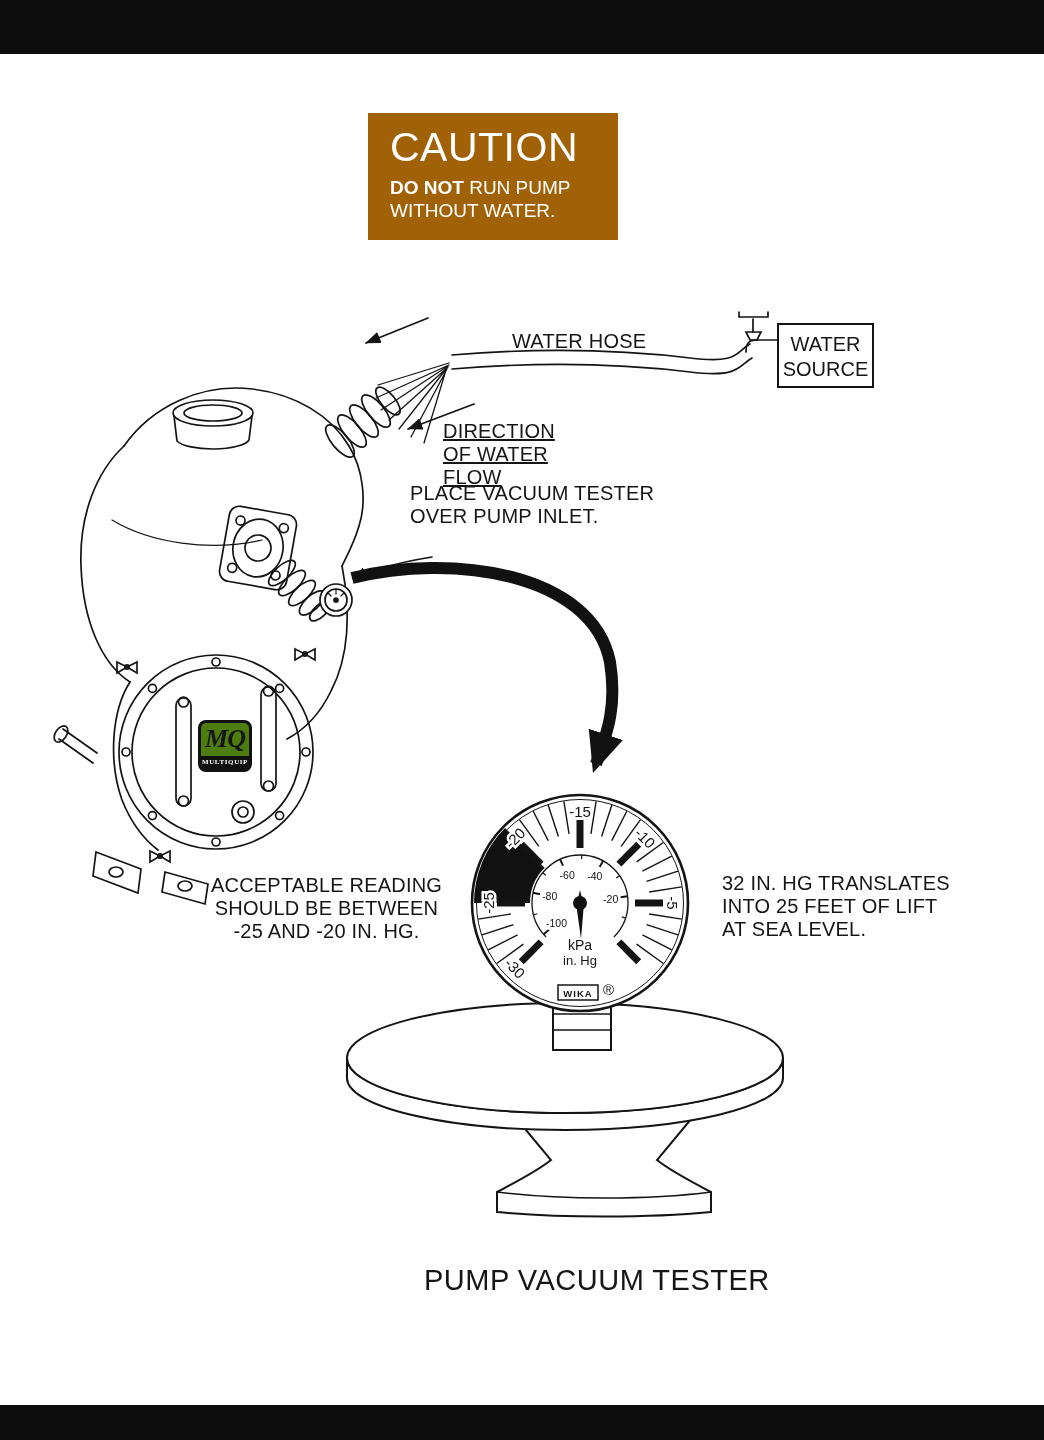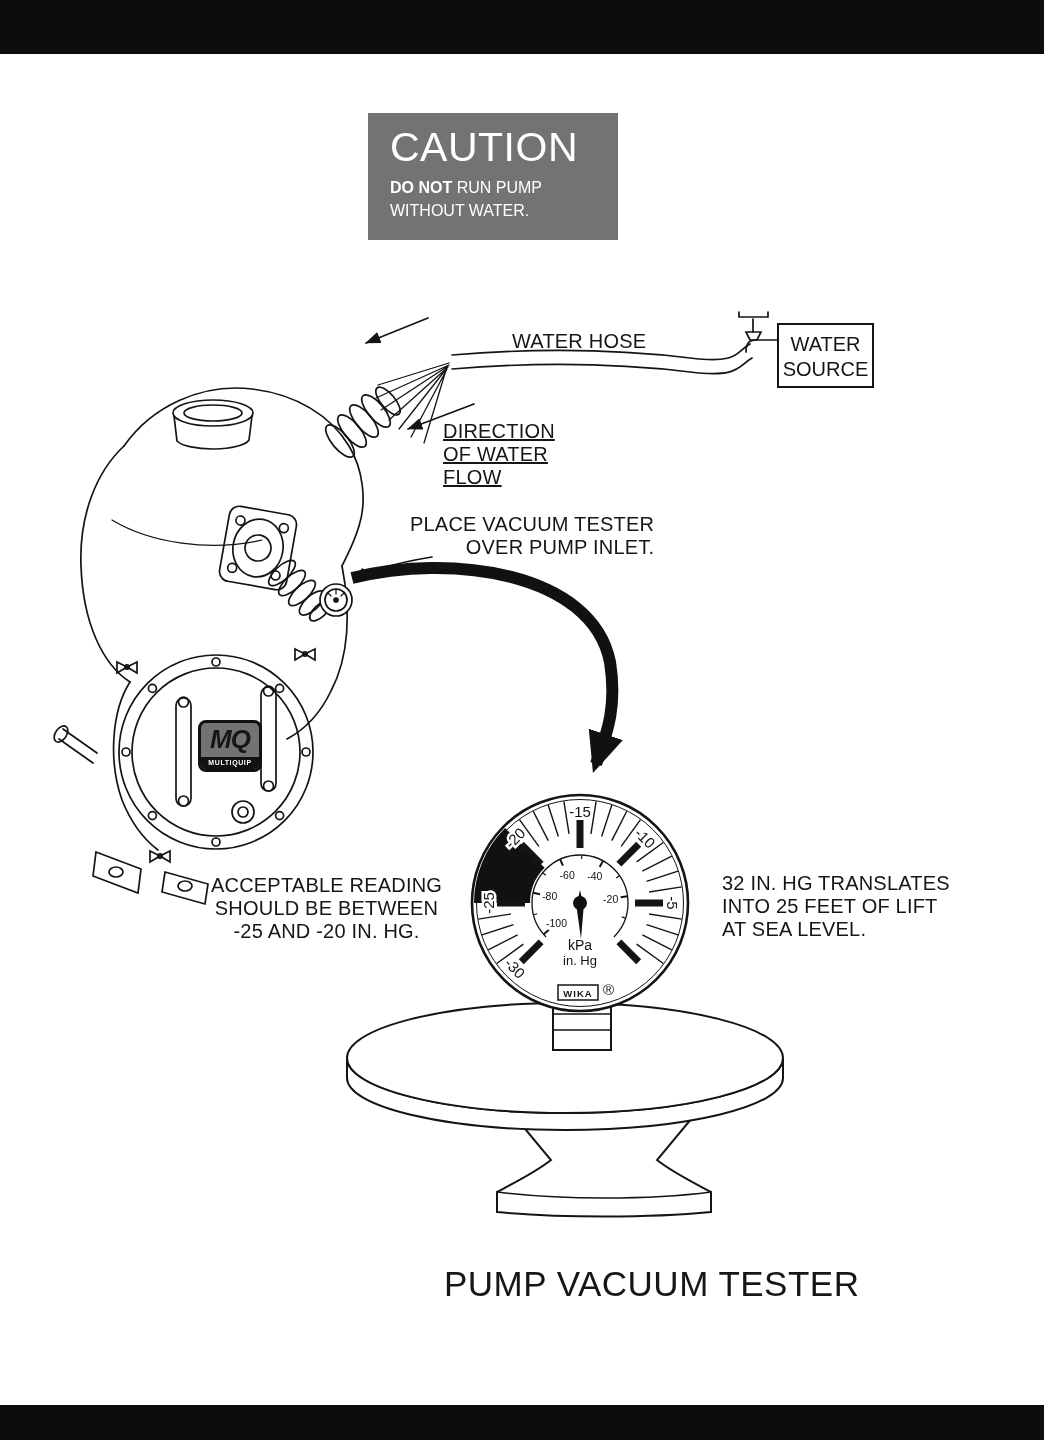--- a/index.html
+++ b/index.html
@@ -1,28 +1,28 @@
 <!DOCTYPE html>
 <html><head>
 <meta charset="utf-8">
 <style>
   * { margin:0; padding:0; box-sizing:border-box; }
   html,body { width:1044px; height:1440px; }
   body { position:relative; background:#ffffff; font-family:"Liberation Sans",sans-serif; color:#161616; overflow:hidden; }
   .bar { position:absolute; left:0; width:100%; background:#0d0d0d; }
   .bar-top { top:0; height:54px; }
   .bar-bottom { top:1405px; height:35px; }
-  .caution { position:absolute; left:368px; top:113px; width:250px; height:127px; background:#737373; color:#ffffff; padding:12px 0 0 22px; }
+  .caution { position:absolute; left:368px; top:113px; width:250px; height:127px; background:#a16207; color:#ffffff; padding:12px 0 0 22px; }
   .caution-title { font-size:41px; letter-spacing:0.5px; line-height:44px; }
-  .caution-text { font-size:16px; line-height:23px; margin-top:7px; }
+  .caution-text { font-size:19px; line-height:23px; margin-top:7px; }
   .caution-text b { font-weight:bold; }
   .label { position:absolute; font-size:20px; line-height:23px; letter-spacing:0.2px; white-space:nowrap; }
   .water-source { position:absolute; left:777px; top:323px; width:97px; height:65px; border:2px solid #141414; background:#fff; text-align:center; font-size:20px; line-height:25px; padding-top:7px; }
-  .caption { position:absolute; left:444px; top:1264px; font-size:35px; letter-spacing:0.5px; white-space:nowrap; }
-  .mq-logo { position:absolute; left:198px; top:720px; width:64px; height:52px; border:3px solid #111; border-radius:8px; background:#737373; overflow:hidden; }
+  .caption { position:absolute; left:424px; top:1264px; font-size:29px; letter-spacing:0.5px; white-space:nowrap; }
+  .mq-logo { position:absolute; left:198px; top:720px; width:54px; height:52px; border:3px solid #111; border-radius:8px; background:#4d7c0f; overflow:hidden;font-family:Liberation Serif, serif; }
   .mq-main { font-size:26px; font-weight:bold; font-style:italic; text-align:center; line-height:32px; letter-spacing:-1px; }
   .mq-sub { position:absolute; left:0; bottom:0; width:100%; background:#111; color:#fff; font-size:7px; font-weight:bold; text-align:center; letter-spacing:0.6px; padding:2px 0 3px 0; }
   svg.illustration { position:absolute; left:0; top:0; }
   svg text { font-family:"Liberation Sans",sans-serif; fill:#141414; }
   .halo { paint-order:stroke; stroke:#ffffff; stroke-width:5px; }
 </style>
 </head>
 <body>
 
 <div class="bar bar-top"></div>
@@ -249,21 +249,21 @@
   <div>WATER</div>
   <div>SOURCE</div>
 </div>
 
 <div class="label" style="left:443px; top:420px;text-decoration:underline;">
   <div>DIRECTION</div>
   <div>OF WATER</div>
   <div>FLOW</div>
 </div>
 
-<div class="label" style="left:410px; top:513px;text-align:right;">
+<div class="label" style="left:410px; top:482px;">
   <div>PLACE VACUUM TESTER</div>
   <div>OVER PUMP INLET.</div>
 </div>
 
 <div class="label" style="left:211px; top:874px;text-align:center;">
   <div>ACCEPTABLE READING</div>
   <div>SHOULD BE BETWEEN</div>
   <div>-25 AND -20 IN. HG.</div>
 </div>
 

